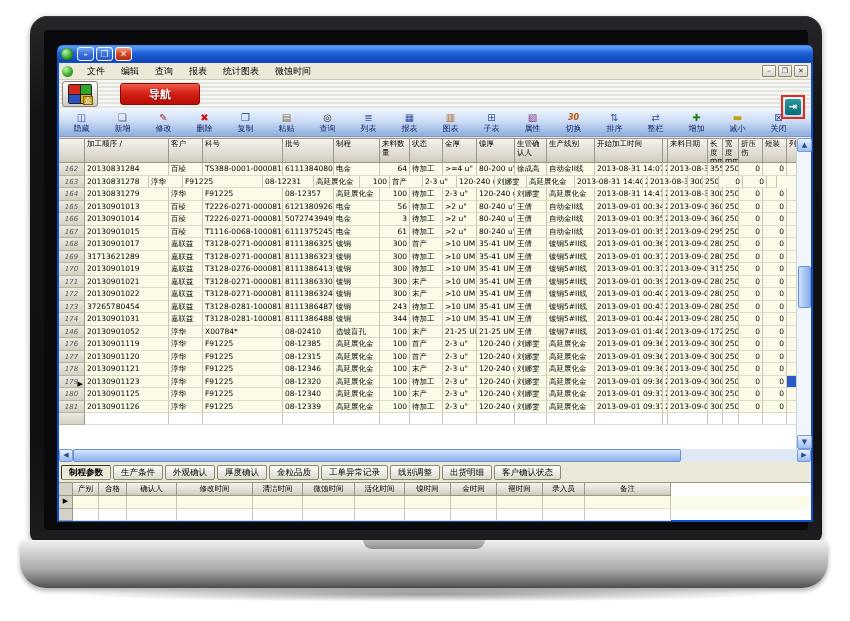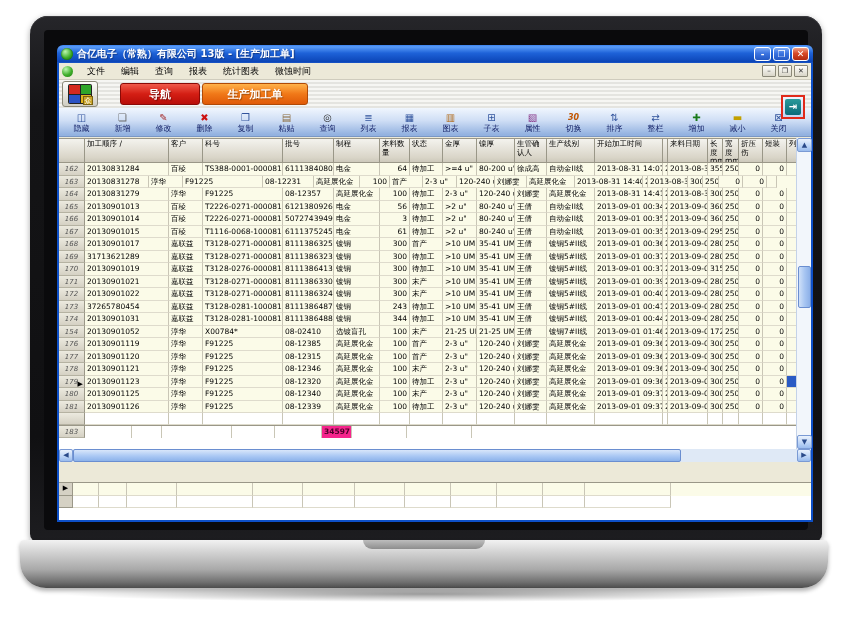--- a/index.html
+++ b/index.html
@@ -128,21 +128,20 @@
 </head>
 <body>
 <div class="stage">
 
   <div class="bezel"></div>
   <div class="screen-glass"></div>
 
   <div class="app">
     <div class="titlebar">
       <div class="title-icon"></div>
-      <div class="title-text">合亿电子（常熟）有限公司  13版  -  [生产加工单]</div>
       <div class="winbtns">
         <div class="wbtn">-</div>
         <div class="wbtn">❐</div>
         <div class="wbtn close">✕</div>
       </div>
     </div>
 
     <div class="appbody">
       <div class="menubar">
         <div class="menu-icon"></div>
@@ -165,21 +164,20 @@
         <div class="appicon-btn">
           <div class="appicon">
             <i></i>
               <i></i>
               <i></i>
               <i></i>
             <span class="badge">众</span>
           </div>
         </div>
         <div class="navbtn">导航</div>
-        <div class="docbtn">生产加工单</div>
       </div>
       <div class="exitbtn">
         <div class="exit-glyph">⇥</div>
       </div>
 
       <div class="toolbar2">
           <div class="tbtn">
             <div class="tbico" style="color: rgb(49, 83, 156);">◫</div>
             <div class="tblabel">隐藏</div>
           </div>
@@ -563,21 +561,21 @@
                 <div class="gc" style="width: 68px;">2013-09-01 00:44:45</div>
                 <div class="gc" style="width: 5px;">2</div>
                 <div class="gc" style="width: 40px;">2013-09-01</div>
                 <div class="gc r" style="width: 15px;">280</div>
                 <div class="gc r" style="width: 16px;">250</div>
                 <div class="gc r" style="width: 24px;">0</div>
                 <div class="gc r" style="width: 24px;">0</div>
                 <div class="gc" style="width: 10px;"></div>
               </div>
               <div class="grow">
-                <div class="gut">154</div>
+                <div class="gut">146</div>
                 <div class="gc" style="width: 84px;">20130901052</div>
                 <div class="gc" style="width: 34px;">淳华</div>
                 <div class="gc" style="width: 80px;">X00784*</div>
                 <div class="gc" style="width: 51px;">08-02410</div>
                 <div class="gc" style="width: 46px;">选镀盲孔</div>
                 <div class="gc r" style="width: 30px;">100</div>
                 <div class="gc" style="width: 33px;">末产</div>
                 <div class="gc" style="width: 34px;">21-25 UM</div>
                 <div class="gc" style="width: 38px;">21-25 UM</div>
                 <div class="gc" style="width: 32px;">王倩</div>
@@ -739,49 +737,63 @@
                 <div class="gc" style="width: 68px;"></div>
                 <div class="gc" style="width: 5px;"></div>
                 <div class="gc" style="width: 40px;"></div>
                 <div class="gc" style="width: 15px;"></div>
                 <div class="gc" style="width: 16px;"></div>
                 <div class="gc" style="width: 24px;"></div>
                 <div class="gc" style="width: 24px;"></div>
                 <div class="gc" style="width: 10px;"></div>
               </div>
             </div>
-          <div class="grid-footer">
-              <div class="gut">183</div>
-              <div class="fc" style="width: 47px;"></div>
-              <div class="fc" style="width: 30px;"></div>
-              <div class="fc" style="width: 70px;"></div>
-              <div class="fc" style="width: 43px;"></div>
-              <div class="fc" style="width: 47px;"></div>
-              <div class="fc magenta" style="width: 30px;">34597</div>
-              <div class="fc" style="width: 55px;"></div>
-              <div class="fc" style="width: 65px;"></div>
-              <div class="fc fill"></div>
-            </div>
         </div>
       </div>
 
       <div class="vsb">
         <div class="sbtn" style="top:0;">▲</div>
         <div class="vthumb"></div>
         <div class="sbtn" style="bottom:0;">▼</div>
       </div>
 
       <div class="hsb">
         <div class="hbtn" style="left:0;">◀</div>
         <div class="hthumb"></div>
         <div class="hbtn" style="right:0;">▶</div>
       </div>
 
+      <div class="tabbar">
+          <div class="tab active">制程参数</div>
+          <div class="tab">生产条件</div>
+          <div class="tab">外观确认</div>
+          <div class="tab">厚度确认</div>
+          <div class="tab">金粒品质</div>
+          <div class="tab">工单异常记录</div>
+          <div class="tab">线别调整</div>
+          <div class="tab">出货明细</div>
+          <div class="tab">客户确认状态</div>
+        </div>
 
       <div class="detail">
+        <div class="d-header">
+            <div class="dgut"></div>
+            <div class="dh" style="width: 26px;">产别</div>
+            <div class="dh" style="width: 28px;">合格</div>
+            <div class="dh" style="width: 50px;">确认人</div>
+            <div class="dh" style="width: 76px;">修改时间</div>
+            <div class="dh" style="width: 50px;">清洁时间</div>
+            <div class="dh" style="width: 52px;">微蚀时间</div>
+            <div class="dh" style="width: 50px;">活化时间</div>
+            <div class="dh" style="width: 46px;">镍时间</div>
+            <div class="dh" style="width: 46px;">金时间</div>
+            <div class="dh" style="width: 46px;">褪时间</div>
+            <div class="dh" style="width: 42px;">录入员</div>
+            <div class="dh" style="width: 86px;">备注</div>
+          </div>
         <div>
             <div class="drow cream">
               <div class="dgut">▶</div>
               <div class="dc" style="width: 26px;"></div>
               <div class="dc" style="width: 28px;"></div>
               <div class="dc" style="width: 50px;"></div>
               <div class="dc" style="width: 76px;"></div>
               <div class="dc" style="width: 50px;"></div>
               <div class="dc" style="width: 52px;"></div>
               <div class="dc" style="width: 50px;"></div>

